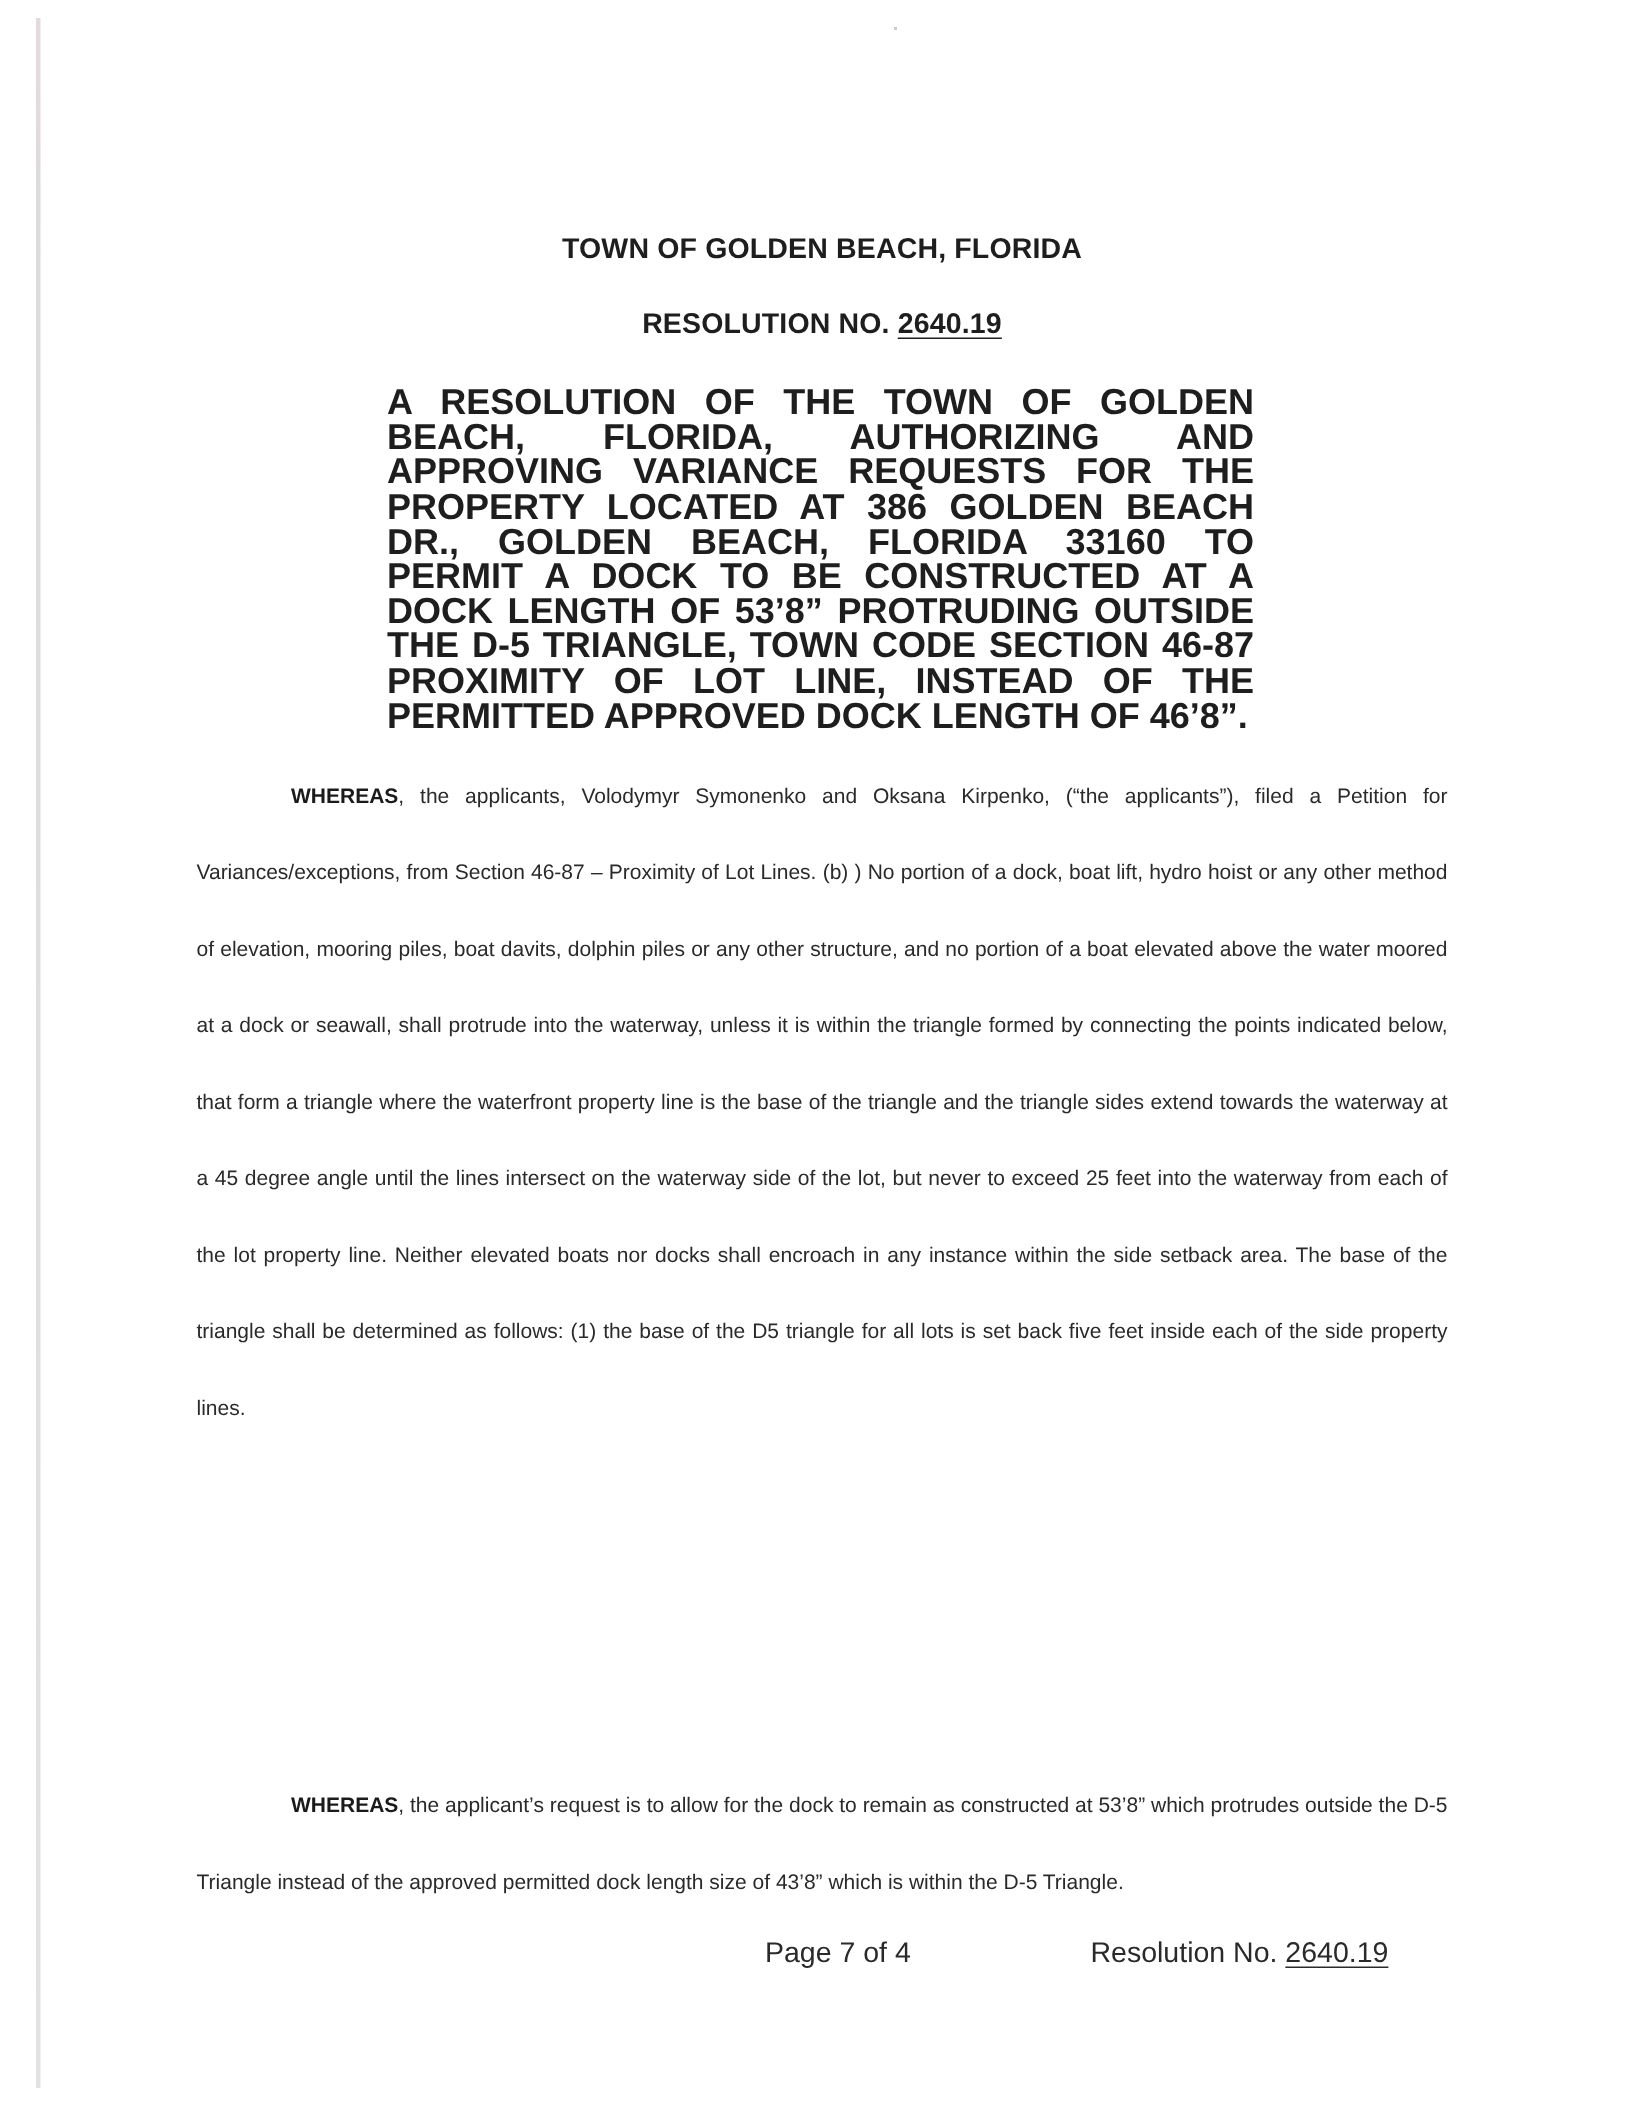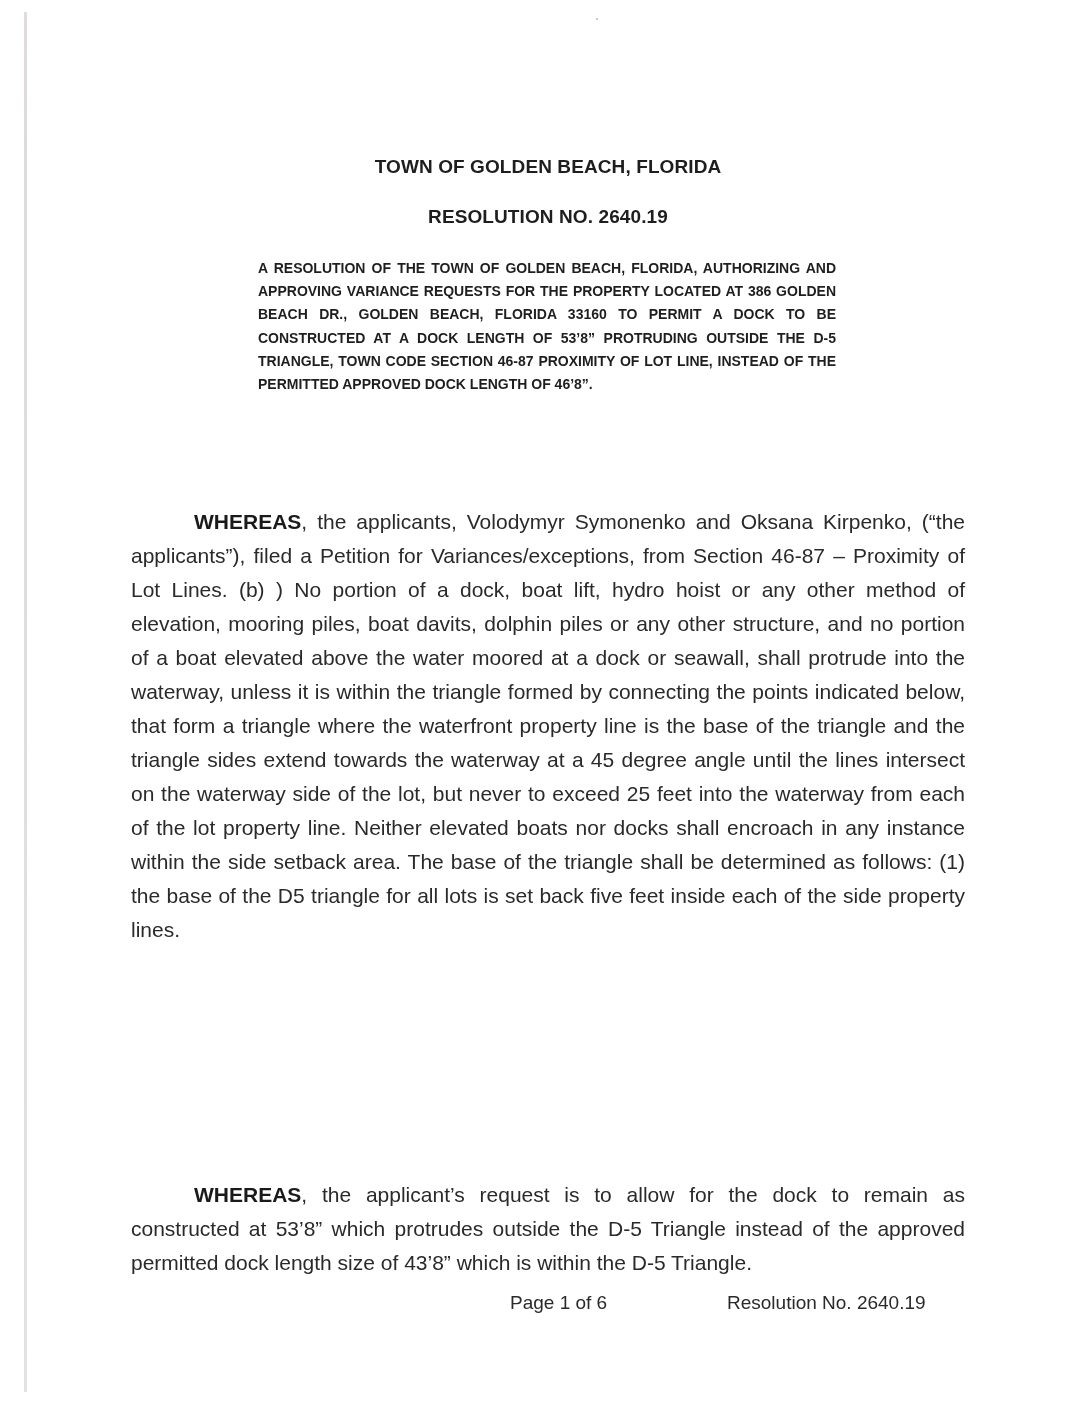--- a/index.html
+++ b/index.html
@@ -29,39 +29,40 @@
       width: 1088px;
       text-align: center;
       font-weight: bold;
       font-size: 19px;
       letter-spacing: 0.1px;
       color: #1e1e1e;
     }
     .title-town { top: 156px; left: 4px; }
     .title-resolution { top: 206px; left: 4px; }
     .underline {
+      text-decoration: underline;
       text-underline-offset: 3px;
     }
     .caption {
       position: absolute;
       left: 258px;
       top: 257px;
       width: 578px;
       font-weight: bold;
-      font-size: 14px;
+      font-size: 24px;
       line-height: 23.2px;
       text-align: justify;
       color: #1e1e1e;
     }
     .body-text {
       position: absolute;
       left: 131px;
       width: 834px;
-      font-size: 21px;
-      line-height: 34px;
+      font-size: 14px;
+      line-height: 51px;
       text-align: justify;
       color: #2a2a2a;
     }
     .para1 { top: 505px; }
     .para2 { top: 1178px; }
     .indent { display: inline-block; width: 63px; }
     .whereas { font-weight: bold; color: #1a1a1a; }
     .footer {
       position: absolute;
       top: 1292px;
@@ -96,16 +97,16 @@
 <div class="caption">A RESOLUTION OF THE TOWN OF GOLDEN BEACH, FLORIDA, AUTHORIZING AND APPROVING VARIANCE REQUESTS FOR THE PROPERTY LOCATED AT 386 GOLDEN BEACH DR., GOLDEN BEACH, FLORIDA 33160 TO PERMIT A DOCK TO BE CONSTRUCTED AT A DOCK LENGTH OF 53’8” PROTRUDING OUTSIDE THE D-5 TRIANGLE, TOWN CODE SECTION 46-87 PROXIMITY OF LOT LINE, INSTEAD OF THE PERMITTED APPROVED DOCK LENGTH OF 46’8”.</div>
 
 <div class="body-text para1">
   <span class="indent"></span><span class="whereas">WHEREAS</span><span>, the applicants, Volodymyr Symonenko and Oksana Kirpenko, (“the applicants”), filed a Petition for Variances/exceptions, from Section 46-87 – Proximity of Lot Lines. (b) )  No portion of a dock, boat lift, hydro hoist or any other method of elevation, mooring piles, boat davits, dolphin piles or any other structure, and no portion of a boat elevated above the water moored at a dock or seawall, shall protrude into the waterway, unless it is within the triangle formed by connecting the points indicated below, that form a triangle where the waterfront property line is the base of the triangle and the triangle sides extend towards the waterway at a 45 degree angle until the lines intersect on the waterway side of the lot, but never to exceed 25 feet into the waterway from each of the lot property line. Neither elevated boats nor docks shall encroach in any instance within the side setback area. The base of the triangle shall be determined as follows:  (1) the base of the D5 triangle for all lots is set back five feet inside each of the side property lines.</span>
 </div>
 
 <div class="body-text para2">
   <span class="indent"></span><span class="whereas">WHEREAS</span><span>, the applicant’s request is to allow for the dock to remain as constructed at 53’8” which protrudes outside the D-5 Triangle instead of the approved permitted dock length size of 43’8” which is within the D-5 Triangle.</span>
 </div>
 
-<div class="footer footer-page">Page 1 of 6</div>
+<div class="footer footer-page">Page 7 of 4</div>
 <div class="footer footer-res">
   <span>Resolution No. </span><span class="underline">2640.19</span>
 </div>
 
 </body></html>

